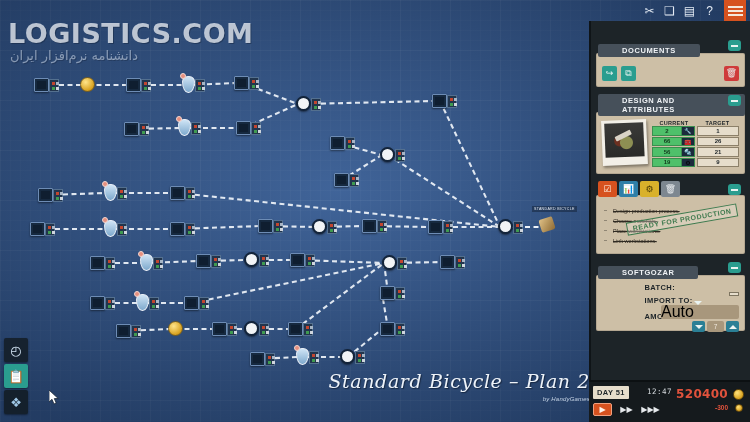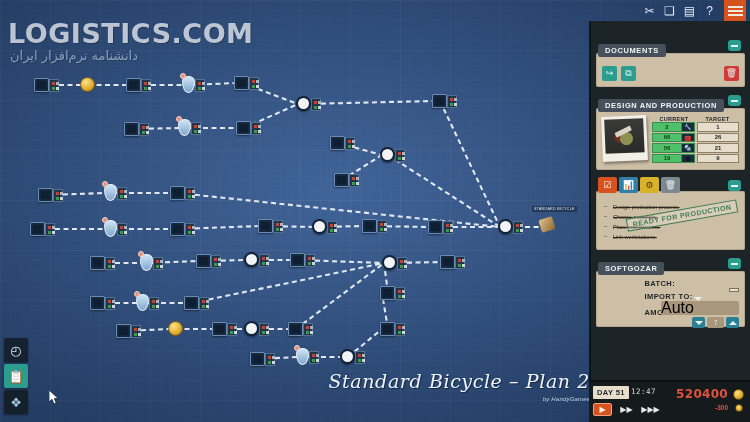--- a/index.html
+++ b/index.html
@@ -107,21 +107,21 @@
   
   #rpanel{
     position:absolute; right:0; top:21px; width:161px; bottom:0; z-index:15;
     background:#1d2428; border-left:2px solid #0f1417;
     padding:0 5px;
   }
   .sect{ position:relative; margin-top:7px; }
   .sect-hd{
     display:inline-block; background:#46505a; color:#f0f3f6;
     font-size:7.5px; font-weight:bold; letter-spacing:.6px;
-    padding:2px 7px; border-radius:2px; margin-left:2px;
+    padding:2px 24px; border-radius:2px; margin-left:2px;
     position:relative; z-index:3;
   }
   .minus{
     position:absolute; right:4px; top:1px; width:13px; height:11px;
     background:#2a9d8f; border-radius:3px; z-index:4; cursor:pointer;
     display:flex; align-items:center; justify-content:center;
   }
   .minus::before{ content:""; width:7px; height:2px; background:#e9f3f1; display:block;}
   .sect-body{
     background:#cdbfa6; border-radius:2px; margin-top:-4px;
@@ -252,21 +252,21 @@
     position:absolute; right:0; bottom:0; height:42px; width:161px; z-index:22;
     display:flex; background:#151a1d; border-top:2px solid #0c1012;
   }
   #hudL{ width:73px; position:relative; }
   #daychip{
     position:absolute; left:4px; top:4px; background:#e6ddcb;
     font-size:7.5px; font-weight:bold; color:#1d2428; letter-spacing:.4px;
     padding:2px 4px; border-radius:1px;
   }
   #clock{
-    position:absolute; left:42px; top:5px; color:#d4d9dd;
+    position:absolute; left:58px; top:5px; color:#d4d9dd;
     font-size:7.5px; letter-spacing:.5px; font-family:"DejaVu Sans Mono", monospace;
   }
   #speeds{ position:absolute; left:4px; top:21px; display:flex; gap:5px; align-items:center;}
   .spd{
     width:19px;height:13px;border-radius:2px;background:transparent;
     display:flex;align-items:center;justify-content:center;cursor:pointer;
     color:#e6e9ec;font-size:8px;line-height:1;
   }
   .spd.on{ background:#d6521f; border:1px solid #f0a07e; color:#fff1e7;}
   #hudR{ flex:1; position:relative; }
@@ -391,21 +391,21 @@
       <div class="sect-body">
         <div class="btnrow">
           <div class="sqbtn">↪</div>
           <div class="sqbtn">⧉</div>
           <div class="sqbtn red">🗑</div>
         </div>
       </div>
     </div>
 
     <div class="sect">
-      <div class="sect-hd">DESIGN AND PRODUCTION</div>
+      <div class="sect-hd">DESIGN AND ATTRIBUTES</div>
       <div class="minus"></div>
       <div class="sect-body">
         <div id="da-body">
           <div class="polaroid">
             <div class="pic"></div>
           </div>
           <div class="attr">
             <div class="attr-hd">
               <span class="c1">CURRENT</span>
               <span class="c2">TARGET</span>

